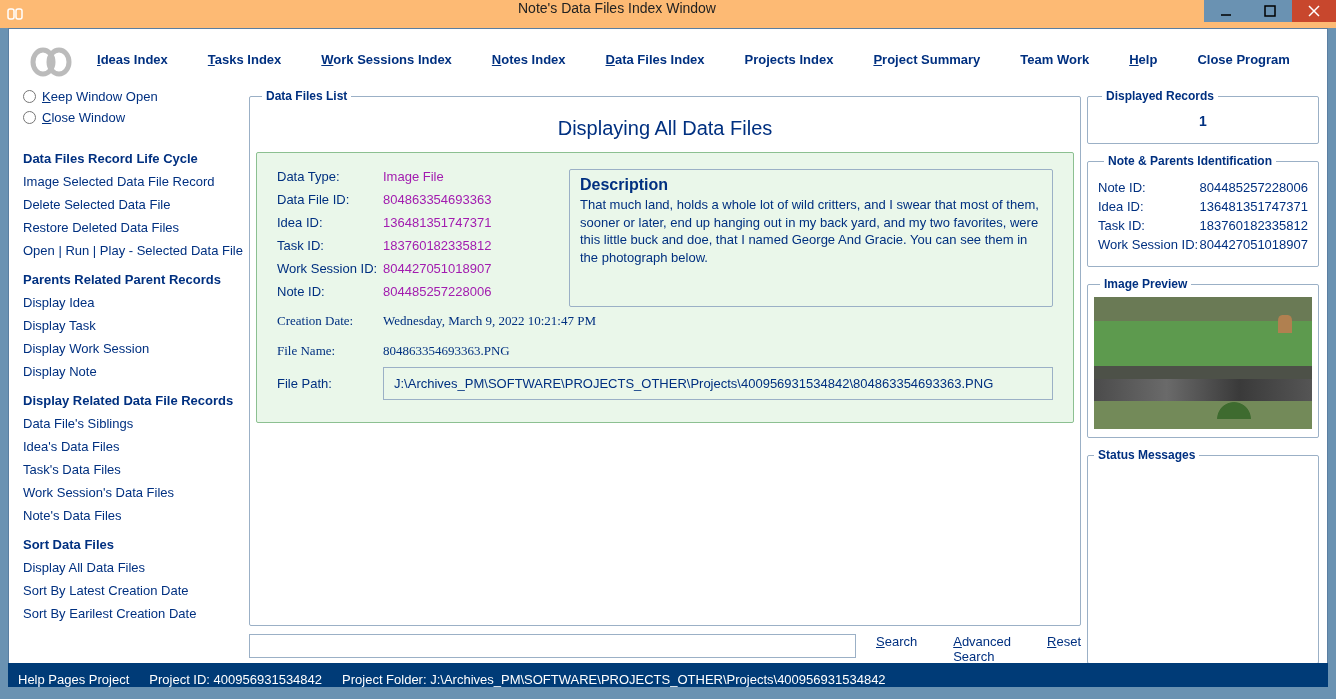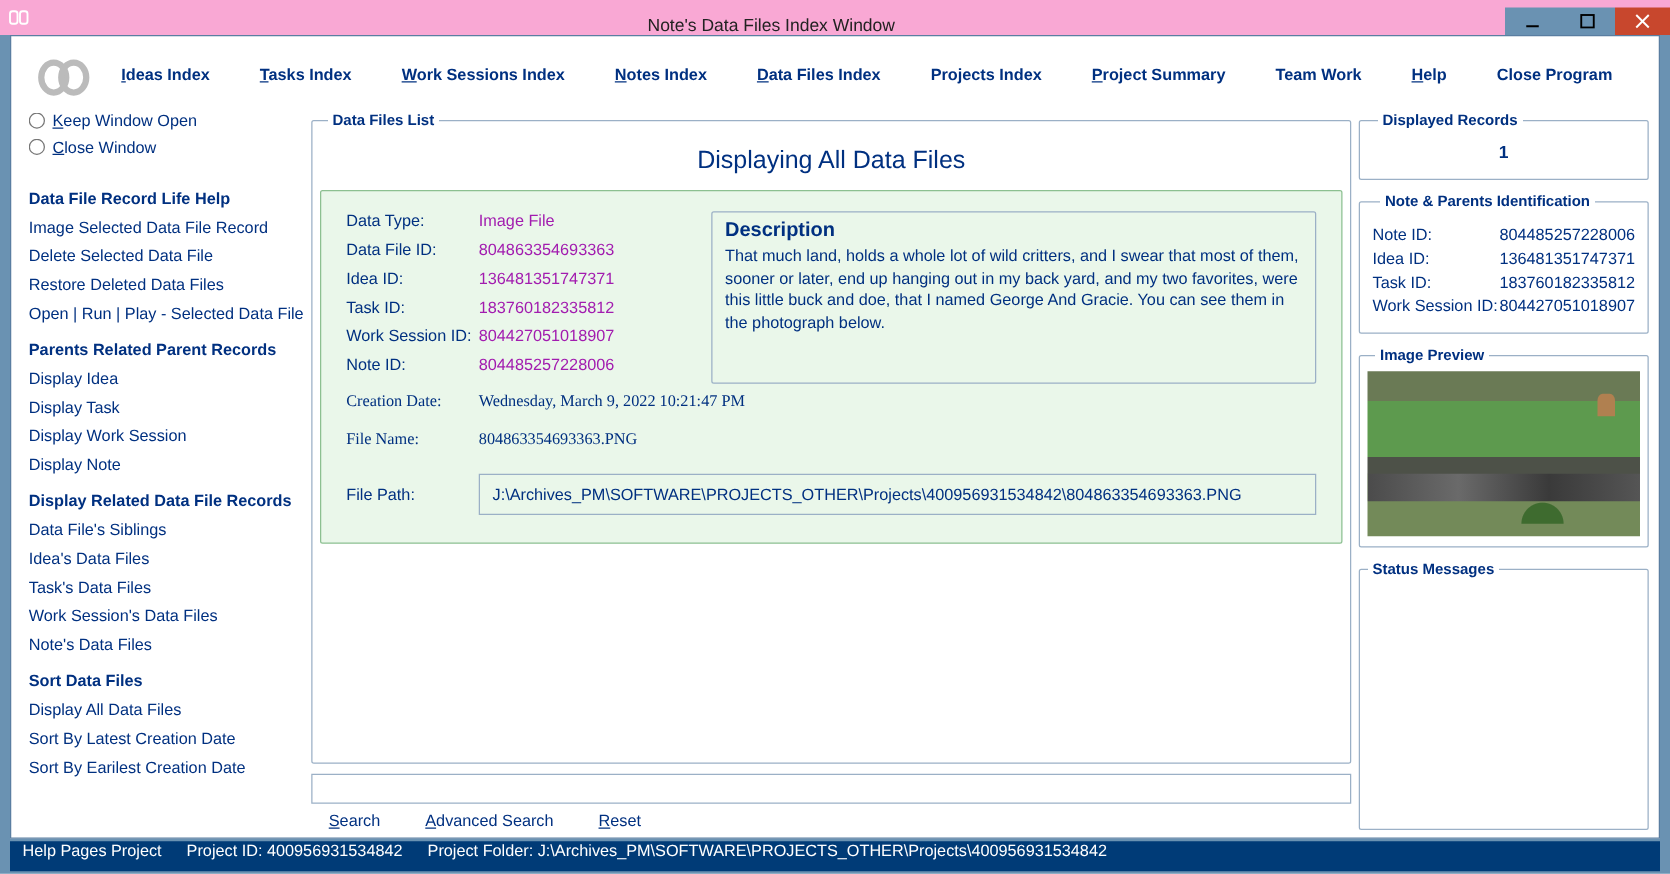--- a/index.html
+++ b/index.html
@@ -1,20 +1,20 @@
 <!DOCTYPE html>
 <html><head>
 <meta charset="utf-8">
 <style>
   * { box-sizing: border-box; }
   html, body { margin:0; padding:0; height:100%; font-family: "Segoe UI", Tahoma, Arial, sans-serif; font-size:13px; }
   body { background:#6a92b2; width:1336px; height:699px; overflow:hidden; }
 
   
-  .titlebar { height:28px; background:#f9a8d4; display:flex; align-items:flex-end; color:#222; }
+  .titlebar { height:28px; background:#fdba74; display:flex; align-items:flex-start; color:#222; }
   .titlebar .appicon { width:28px; height:28px; display:flex; align-items:center; justify-content:center; margin-left:2px; }
   .titlebar .title { flex:1; text-align:center; font-size:14px; color:#222; }
   .titlebar .controls { display:flex; height:22px; }
   .titlebar .controls .btn { width:44px; height:22px; display:flex; align-items:center; justify-content:center; background:#6a92b2; color:#000; }
   .titlebar .controls .btn.close { background:#c8472d; color:#fff; }
 
   
   .client { position:absolute; top:28px; left:8px; right:8px; bottom:28px; background:#fff; border:1px solid #5a7ea1; display:flex; flex-direction:column; }
 
   
@@ -45,43 +45,43 @@
   .record .kv { display:grid; grid-template-columns:106px 1fr; align-items:center; margin-bottom:8px; font-size:13px; color:#003080; }
   .record .kv .lbl { font-weight:400; }
   .record .kv .val { color:#a21caf; }
   .record .left { }
   .record .descbox { border:1px solid #9bb0c6; background:#eaf7ea; border-radius:2px; padding:6px 10px 10px 10px; position:relative; grid-column:2; grid-row:1 / span 6; }
   .record .descbox .dhead { color:#003080; font-weight:700; font-size:16px; margin-bottom:2px; }
   .record .descbox .dbody { color:#003080; font-size:13px; line-height:1.35; }
   .record .full { grid-column:1 / -1;font-family:Liberation Serif, serif; }
   .record .kv-wide { display:grid; grid-template-columns:106px 1fr; align-items:center; margin-top:4px; margin-bottom:4px; font-size:13px; color:#003080; }
   .record .kv-wide.pad { margin-top:6px; margin-bottom:8px; }
-  .filerow { grid-column:1/-1; display:grid; grid-template-columns:106px 1fr; align-items:center; font-size:13px; color:#003080; margin-top:12px; }
+  .filerow { grid-column:1/-1; display:grid; grid-template-columns:106px 1fr; align-items:center; font-size:13px; color:#003080; margin-top:0; }
   .filerow .box { border:1px solid #9bb0c6; padding:8px 10px; background:#eaf7ea; color:#003080; }
 
-  .searchbar { display:flex; flex-direction:column; gap:6px; padding-top:2px; }
+  .searchbar { display:flex; flex-direction:row; gap:6px; padding-top:2px; }
   .searchbar input { width:100%; height:24px; border:1px solid #9bb0c6; padding:2px 4px; font-size:13px; }
   .searchbar .slinks { display:flex; gap:36px; padding-left:14px; }
   .searchbar .slinks a { color:#003080; text-decoration:none; }
   .searchbar .slinks a span.ul { text-decoration:underline; }
 
   .rightcol { width:232px; display:flex; flex-direction:column; gap:10px; }
   .dispcount { padding:10px 8px 14px 8px; }
   .dispcount .num { text-align:center; font-weight:700; color:#003080; font-size:14px; }
   .ids { padding:8px 10px 10px 10px; }
   .ids .row { display:flex; justify-content:space-between; font-size:13px; color:#003080; margin:4px 0; }
   .preview { padding:6px 6px 8px 6px; }
   .preview .img { width:100%; height:132px; background:linear-gradient(#6a7a55 0 18%, #5d9a4e 18% 52%, #4d5148 52% 62%, #738a59 62% 100%); position:relative; overflow:hidden; }
   .preview .img .deer { position:absolute; top:18px; right:20px; width:14px; height:18px; background:#b08050; border-radius:30% 30% 0 0; }
   .preview .img .rocks { position:absolute; bottom:28px; left:0; right:0; height:22px; background:linear-gradient(90deg,#4b4b4b,#6a6a6a,#3a3a3a,#555); }
   .preview .img .fern { position:absolute; bottom:10px; left:55%; width:40px; height:36px; background:radial-gradient(circle at 50% 100%, #3e6b2f 0 40%, transparent 42%); }
   .statusbox { flex:1; }
 
   
-  .statusbar { position:absolute; left:8px; right:8px; bottom:2px; height:24px; background:#003b77; color:#fff; font-size:13px; display:flex; align-items:flex-start; gap:20px; padding:0 10px; }
+  .statusbar { position:absolute; left:8px; right:8px; bottom:12px; height:24px; background:#003b77; color:#fff; font-size:13px; display:flex; align-items:flex-end; gap:20px; padding:0 10px; }
   .statusbar a { color:#fff; text-decoration:none; }
 </style>
 </head>
 <body>
 
 <div class="titlebar">
   <div class="appicon">
     <svg width="18" height="14" viewBox="0 0 18 14">
         <rect x="1" y="2" width="6" height="10" rx="2" fill="none" stroke="#fff" stroke-width="1.5"></rect>
         <rect x="9" y="2" width="6" height="10" rx="2" fill="none" stroke="#fff" stroke-width="1.5"></rect>
@@ -138,21 +138,21 @@
         <label>
             <input type="radio" name="wnd" style="">
             <span><span class="ul">K</span>eep Window Open</span>
           </label>
         <label>
             <input type="radio" name="wnd" style="">
             <span><span class="ul">C</span>lose Window</span>
           </label>
       </div>
 
-      <div class="grouphead">Data File Record Life Help</div>
+      <div class="grouphead">Data Files Record Life Cycle</div>
       <div class="link">Image Selected Data File Record</div>
       <div class="link">Delete Selected Data File</div>
       <div class="link">Restore Deleted Data Files</div>
       <div class="link">Open | Run | Play - Selected Data File</div>
 
       <div class="grouphead">Parents Related Parent Records</div>
       <div class="link">Display Idea</div>
       <div class="link">Display Task</div>
       <div class="link">Display Work Session</div>
       <div class="link">Display Note</div>

